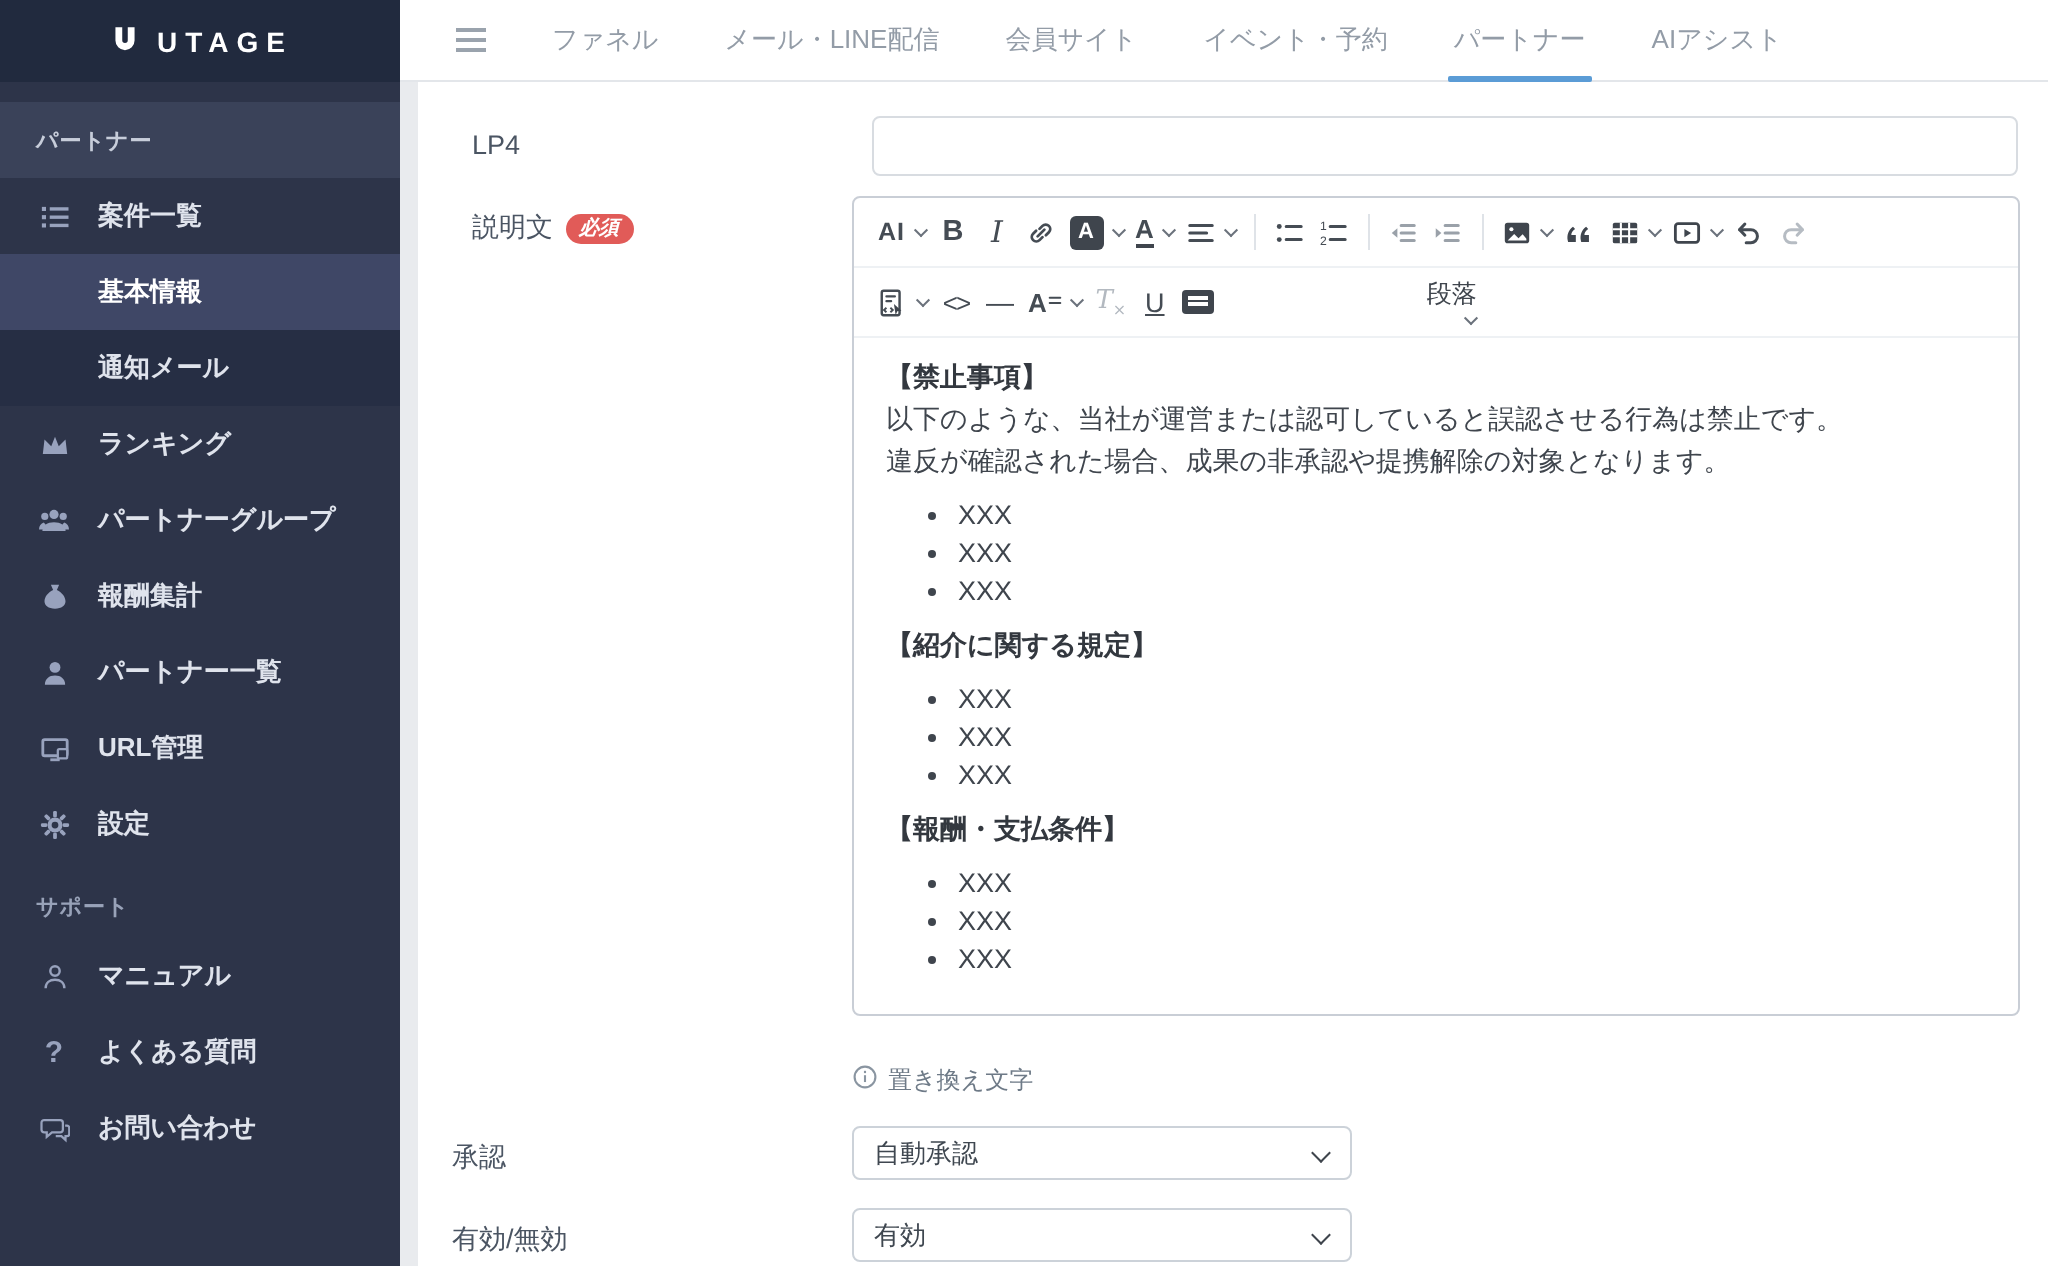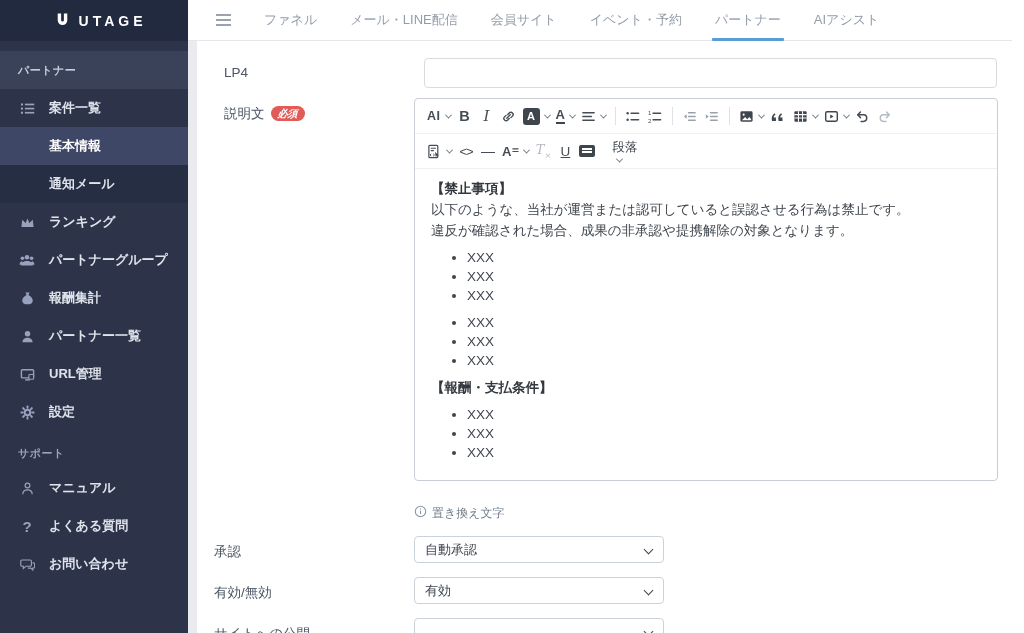--- a/index.html
+++ b/index.html
@@ -19,21 +19,21 @@
   .side-section.plain { background:transparent; color:#98a2b8; margin-top:6px; height:32px; }
   .side-item { height:38px; display:flex; align-items:center; padding-left:17px;
     font-size:13px; font-weight:600; cursor:pointer; }
   .side-item .ic { width:20px; height:16px; margin-right:12px; color:#98a2bd;
     display:inline-flex; align-items:center; justify-content:center; font-size:14px; }
   .side-sub { height:38px; display:flex; align-items:center; padding-left:49px;
     font-size:13px; font-weight:600; background:#262e44; cursor:pointer; }
   .side-sub.active { background:#3f4766; color:#fff; }
 
   
-  .main { position:absolute; left:188px; top:0; width:824px; height:633px; }
+  .main { position:absolute; left:200px; top:0; width:824px; height:633px; }
   .topnav { height:41px; background:#fff; border-bottom:1px solid #e3e6ea;
     display:flex; align-items:center; padding-left:28px; gap:33px; }
   .burger { display:inline-flex; flex-direction:column; gap:3px; cursor:pointer; }
   .burger i { display:block; width:15px; height:2px; background:#9aa3ad; }
   .tab { position:relative; font-size:13px; color:#939ca7; cursor:pointer; white-space:nowrap; }
   .tab.active::after { content:""; position:absolute; left:-3px; right:-3px;
     bottom:-12px; height:3px; background:#5b9cd6; border-radius:1px; }
 
   
   .content { border-left:9px solid #e9ebee; height:592px; padding:17px 14px 0 27px;
@@ -61,21 +61,21 @@
   .crt { width:5px; height:5px; border-right:1.5px solid #6b727c;
     border-bottom:1.5px solid #6b727c; transform:rotate(45deg) translate(-1px,-1px);
     margin-left:5px; flex:0 0 auto; }
   .sep { width:1px; height:18px; background:#dfe3e8; margin:0 6px; }
   .hl-a { width:17px; height:17px; background:#3f454d; color:#fff; border-radius:3px;
     font-size:11px; font-weight:bold; display:inline-flex; align-items:center; justify-content:center; }
   .fc-a { font-size:13px; font-weight:600; border-bottom:2px solid #3f454d; line-height:14px; }
   .stamp { width:16px; height:12px; background:#3f454d; border-radius:2px; position:relative; }
   .stamp::before { content:""; position:absolute; left:3px; top:3px; width:10px; height:1.5px;
     background:#fff; box-shadow:0 3px 0 #fff; }
-  .para-dd { width:128px; height:24px; display:flex; align-items:flex-start;
+  .para-dd { width:128px; height:24px; display:flex; align-items:flex-end;
     justify-content:space-between; padding:0 6px 0 8px; margin-left:6px;
     font-size:12.5px; color:#3f454d; cursor:pointer;flex-direction:column; }
   .edit-area { padding:8px 16px 10px; font-size:13.5px; color:#3f454d;
     line-height:19px; min-height:300px; cursor:text; }
   .edit-area p { margin:0 0 2px; }
   .edit-area .sec-h { font-weight:bold; color:#33383f; margin:2px 0 2px; }
   .edit-area ul { margin:8px 0 8px; padding-left:36px; }
   .edit-area li { line-height:19px; }
   .helper { display:flex; align-items:flex-start; gap:5px; margin:24px 0 14px;
     font-size:12px; color:#6e7a87; cursor:pointer; }
@@ -380,20 +380,21 @@
 
           <div class="edit-area">
             <p class="sec-h">【禁止事項】</p>
             <p>以下のような、当社が運営または認可していると誤認させる行為は禁止です。</p>
             <p>違反が確認された場合、成果の非承認や提携解除の対象となります。</p>
             <ul>
               <li>XXX</li>
               <li>XXX</li>
               <li>XXX</li>
             </ul>
+            <p class="sec-h">【紹介に関する規定】</p>
             <ul>
               <li>XXX</li>
               <li>XXX</li>
               <li>XXX</li>
             </ul>
             <p class="sec-h">【報酬・支払条件】</p>
             <ul>
               <li>XXX</li>
               <li>XXX</li>
               <li>XXX</li>

